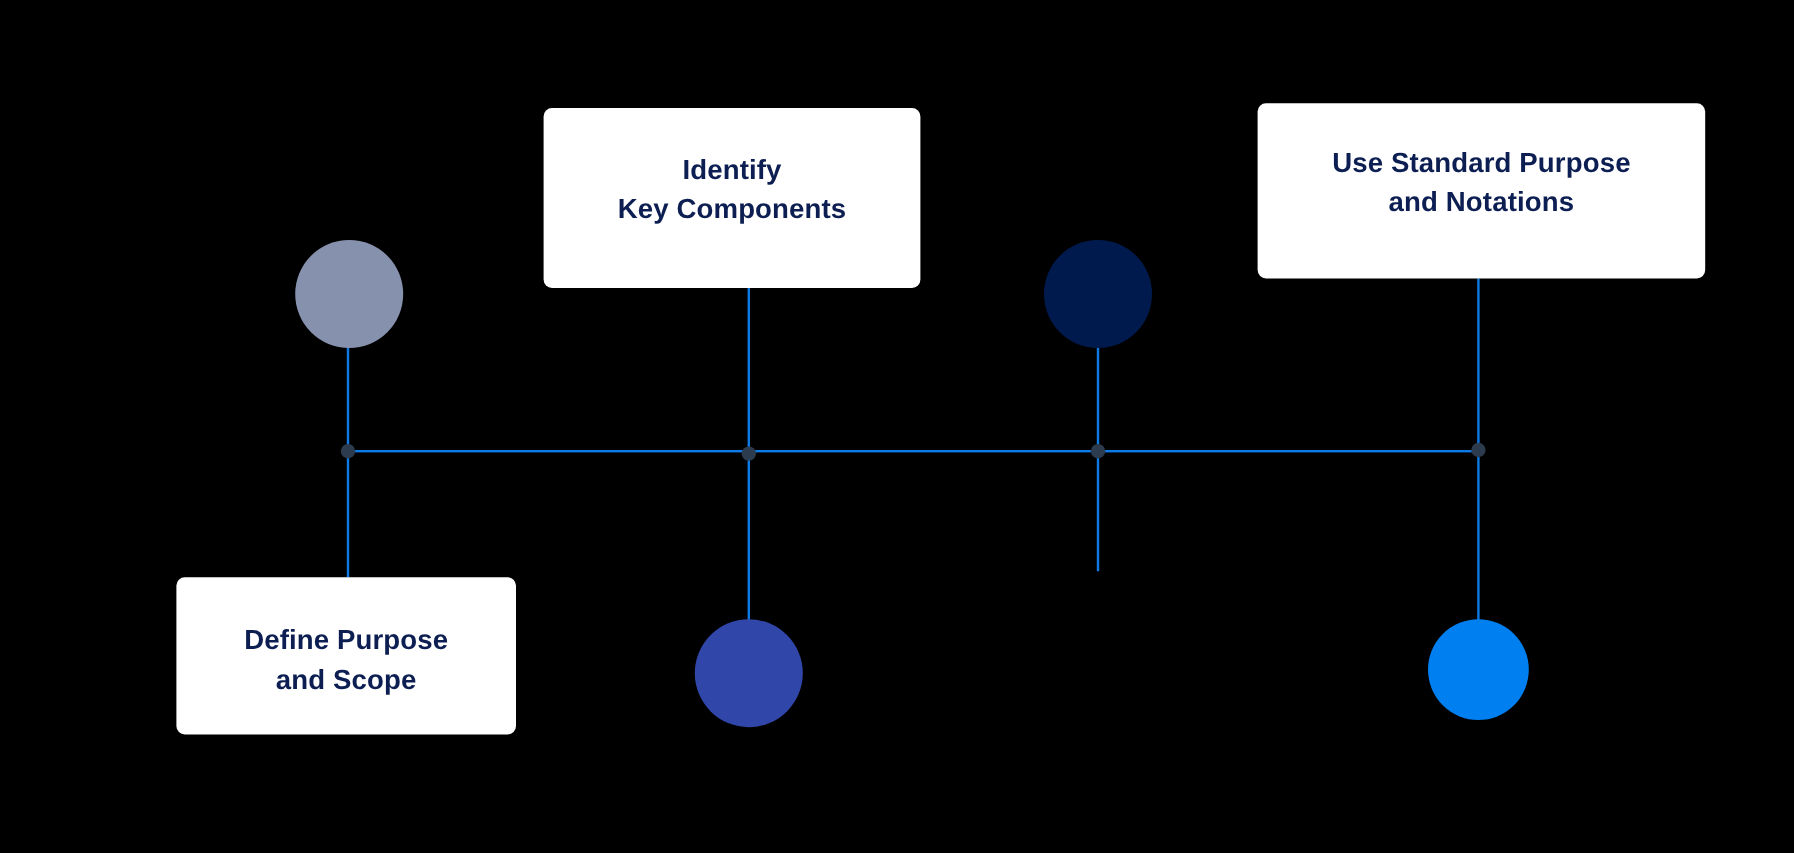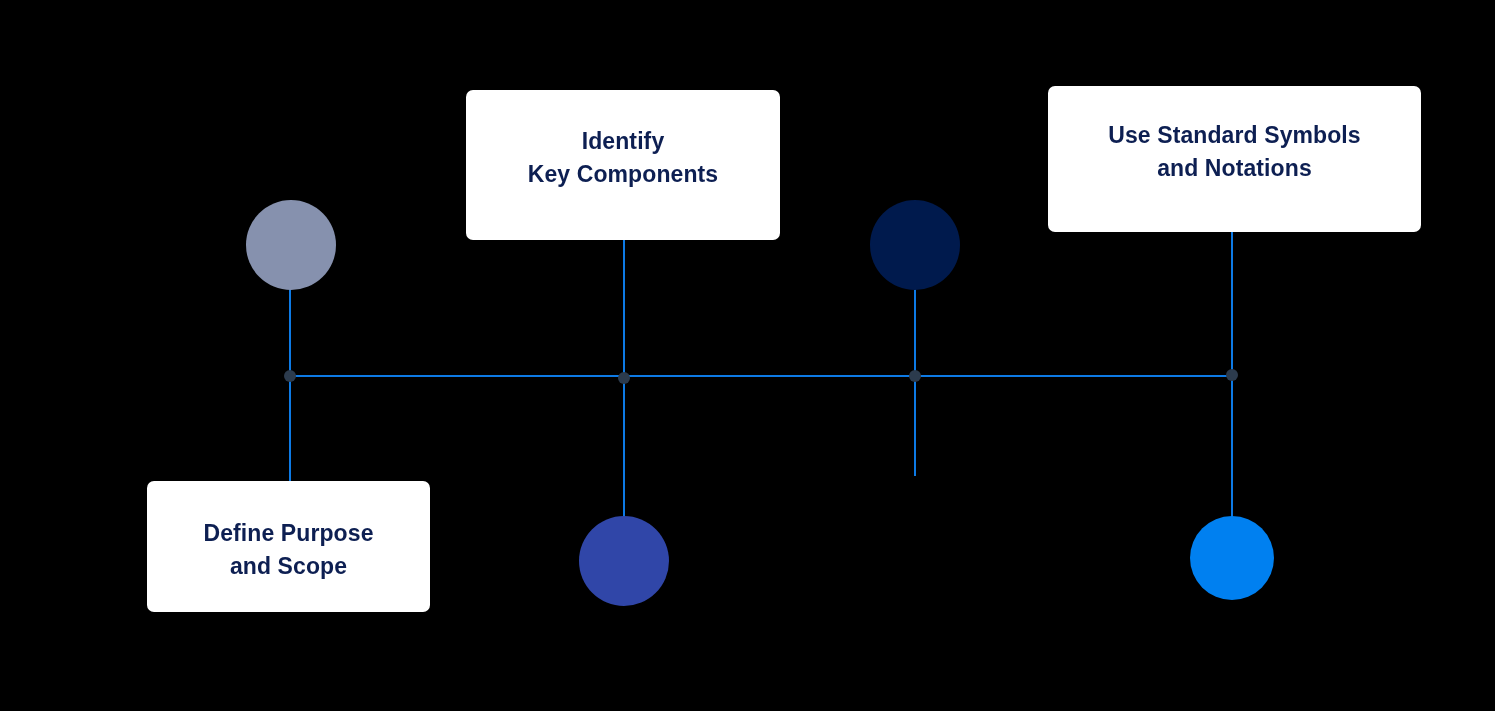--- a/index.html
+++ b/index.html
@@ -77,31 +77,31 @@
   <div class="connector" style="left:290px; top:278px; height:203px;"></div>
   <div class="node-dot" style="left:290px; top:376px;"></div>
   <div class="bubble" style="left:291px; top:245px; width:90px; height:90px; background:#8691ae;"></div>
   <div class="card align-lower" style="left:147px; top:481px; width:283px; height:131px;">
     <span class="card-label">Define Purpose
 and Scope</span>
   </div>
 
   <div class="connector" style="left:624px; top:240px; height:290px;"></div>
   <div class="node-dot" style="left:624px; top:378px;"></div>
-  <div class="card align-upper" style="left:466px; top:90px; width:314px; height:150px;align-items:center;">
+  <div class="card align-upper" style="left:453px; top:90px; width:314px; height:150px;align-items:center;">
     <span class="card-label">Identify
 Key Components</span>
   </div>
   <div class="bubble" style="left:624px; top:561px; width:90px; height:90px; background:#3046a8;"></div>
 
   <div class="connector" style="left:915px; top:278px; height:198px;"></div>
   <div class="node-dot" style="left:915px; top:376px;"></div>
   <div class="bubble" style="left:915px; top:245px; width:90px; height:90px; background:#001a4d;"></div>
 
   <div class="connector" style="left:1232px; top:232px; height:295px;"></div>
   <div class="node-dot" style="left:1232px; top:375px;"></div>
   <div class="card align-upper" style="left:1048px; top:86px; width:373px; height:146px;">
-    <span class="card-label">Use Standard Symbols
+    <span class="card-label">Use Standard Purpose
 and Notations</span>
   </div>
   <div class="bubble" style="left:1232px; top:558px; width:84px; height:84px; background:#0080f0;"></div>
 
 </div>
 
 </body></html>

